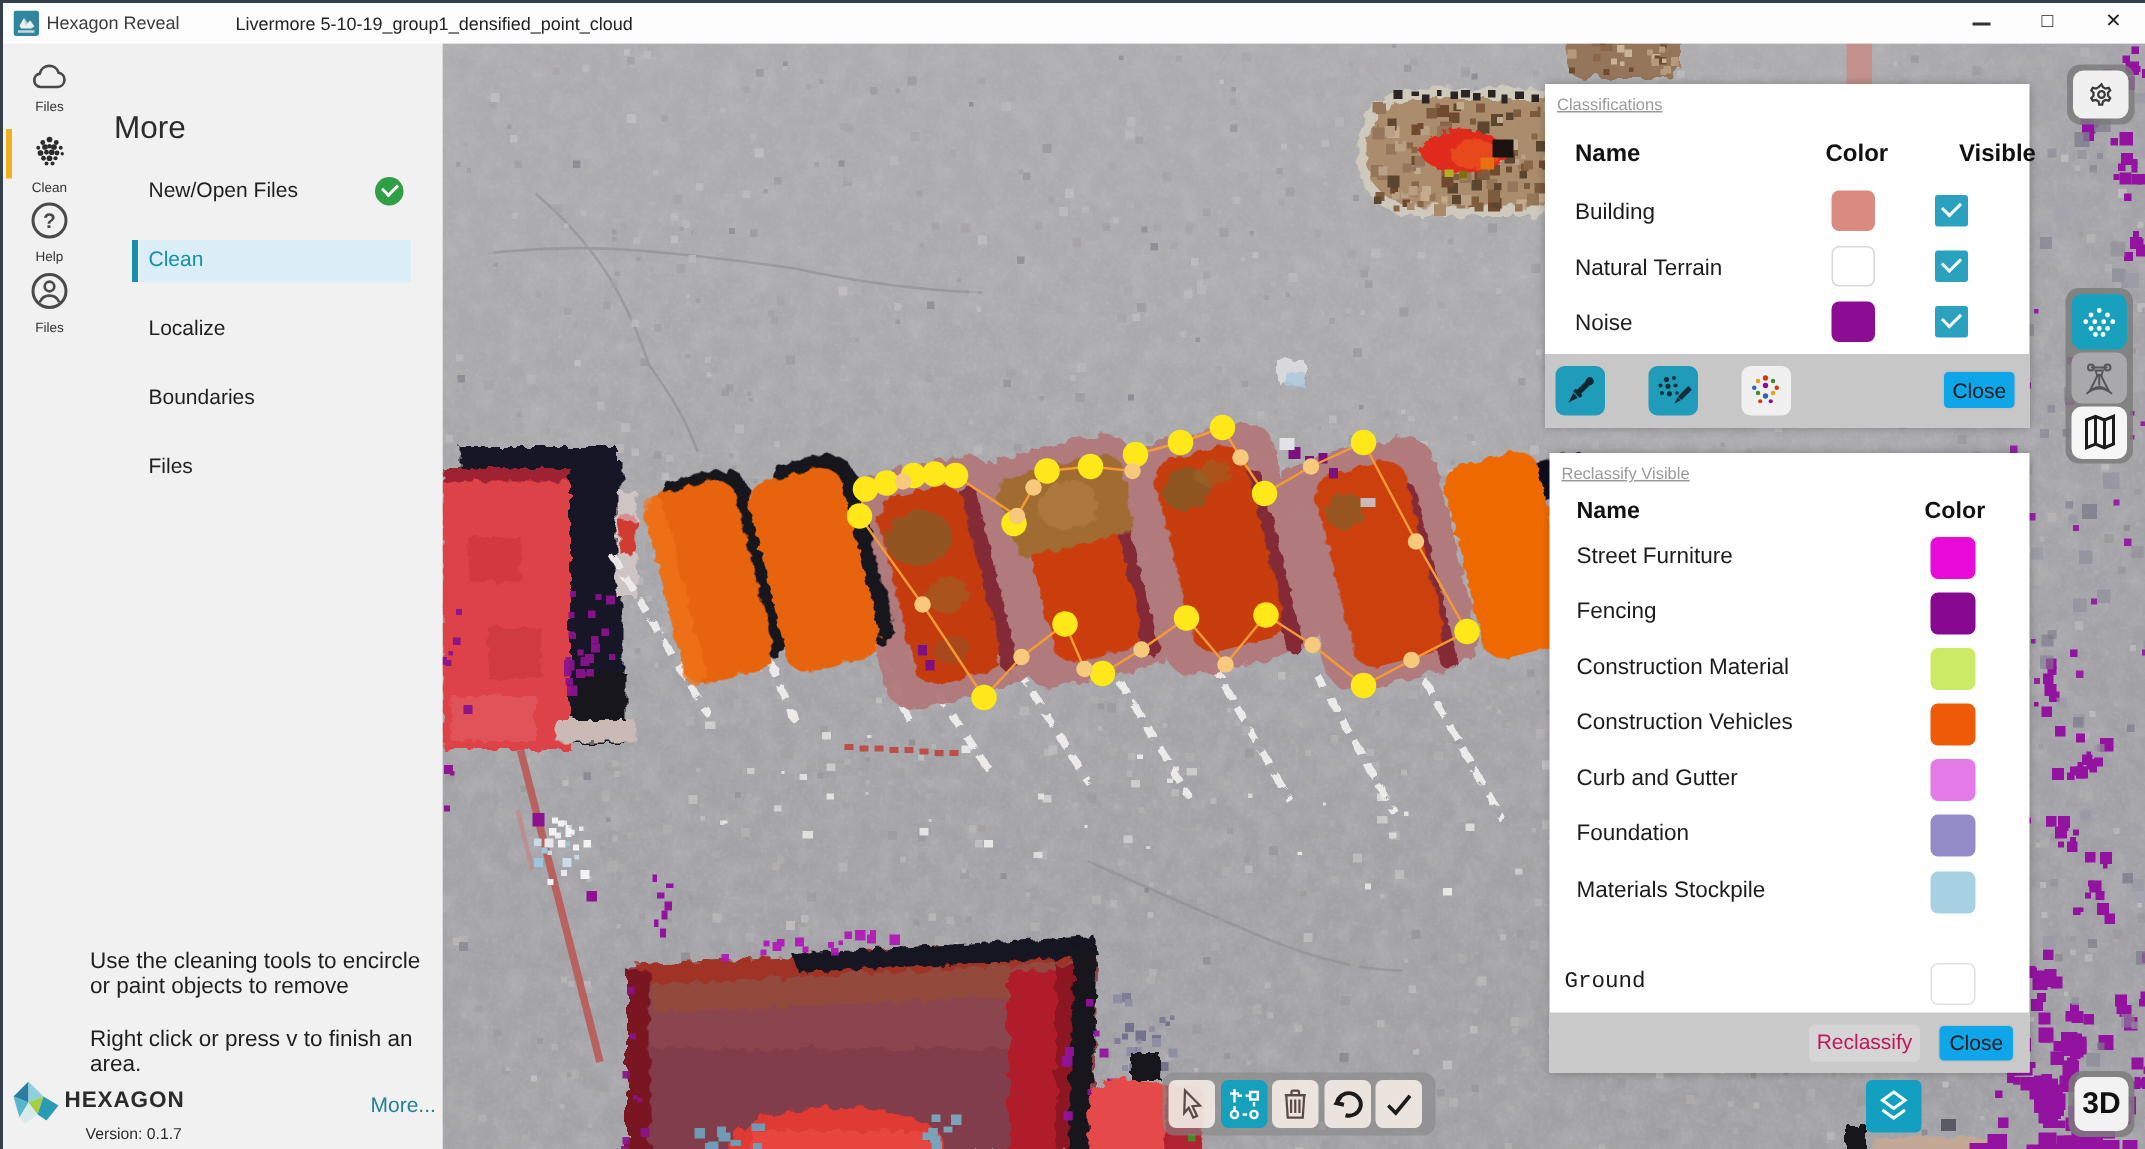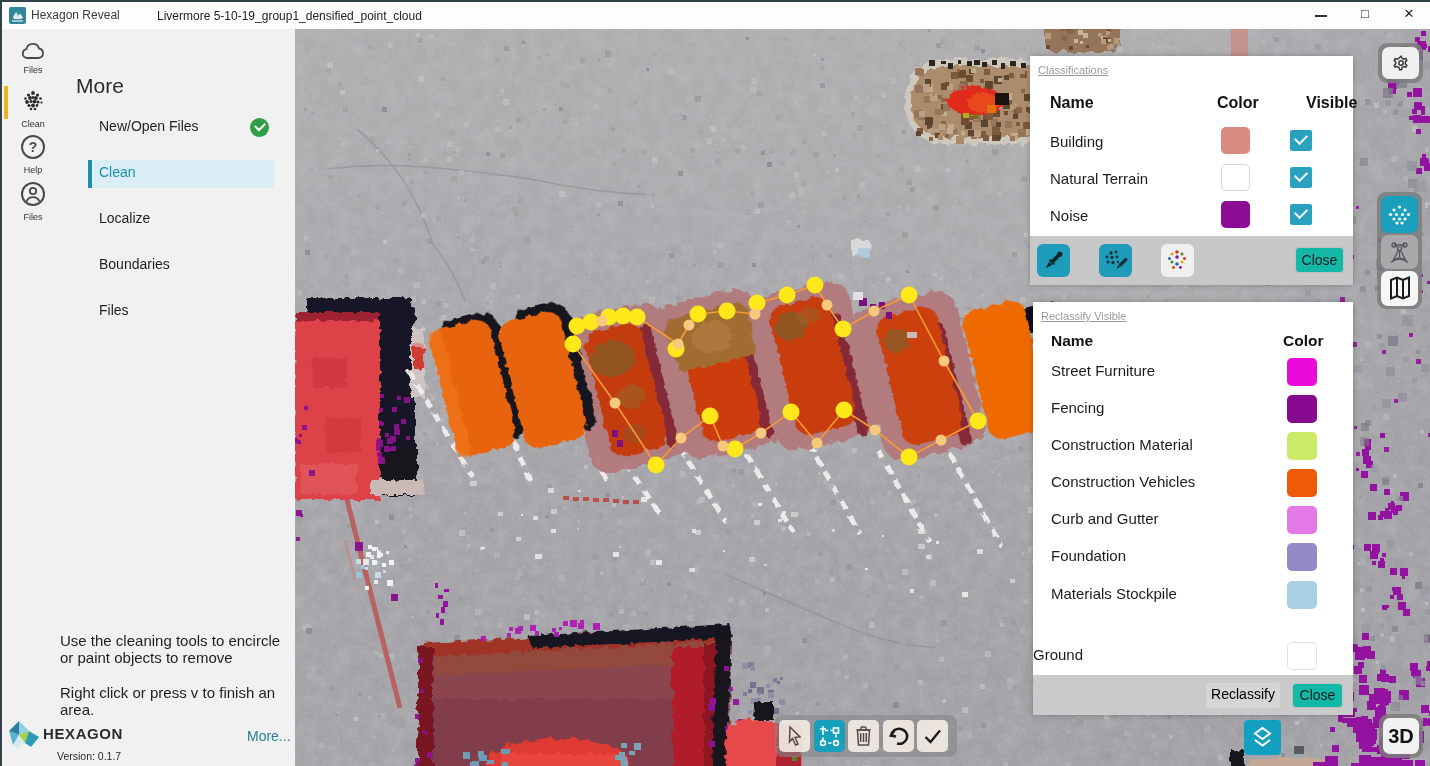--- a/index.html
+++ b/index.html
@@ -34,21 +34,21 @@
   
   .panel{position:absolute;background:#fff;box-shadow:0 0 6px rgba(0,0,0,0.25);}
   .ptitle{position:absolute;left:8px;top:8px;font-size:11px;color:#9a9a9a;text-decoration:underline;}
   .phead{position:absolute;font-size:16px;font-weight:bold;color:#111;}
   .prow{position:absolute;font-size:15px;color:#1c1c1c;}
   .swatch{position:absolute;width:29px;height:27px;border-radius:5px;}
   .checkbox{position:absolute;width:22px;height:21px;background:#2aa2bf;border-radius:2px;}
   .checkbox:after{content:"";position:absolute;left:5px;top:4px;width:10px;height:6px;border-left:2px solid #fff;border-bottom:2px solid #fff;transform:rotate(-45deg);}
   .pfoot{position:absolute;left:0;bottom:0;width:100%;background:#c8c7c7;}
   .toolbtn{position:absolute;width:33px;height:33px;border-radius:6px;}
-  .closebtn{position:absolute;background:#14b8a6;border:1px solid #c0c0c0;border-radius:4px;
+  .closebtn{position:absolute;background:#0ea5e9;border:1px solid #c0c0c0;border-radius:4px;
      font-size:14px;color:#1c1c1c;text-align:center;}
   
   .railwrap{position:absolute;background:rgba(125,125,125,0.85);border-radius:9px;}
   .railbtn{position:absolute;border-radius:7px;}
   
   #btoolbar{position:absolute;left:773px;top:713px;width:182px;height:42px;background:rgba(135,135,135,0.6);border-radius:8px;}
   .bbtn{position:absolute;top:718px;width:31px;height:32px;border-radius:5px;background:rgba(250,242,235,0.85);}
 </style></head>
 <body>
 <div id="app">
@@ -2846,24 +2846,24 @@
     <div class="prow" style="left:18px;top:134px;">Construction Material</div>
     <div class="swatch" style="left:254px;top:130px;width:30px;height:28px;background:#cdea67;"></div>
     <div class="prow" style="left:18px;top:171px;">Construction Vehicles</div>
     <div class="swatch" style="left:254px;top:167px;width:30px;height:28px;background:#ee5a07;"></div>
     <div class="prow" style="left:18px;top:208px;">Curb and Gutter</div>
     <div class="swatch" style="left:254px;top:204px;width:30px;height:28px;background:#e479e8;"></div>
     <div class="prow" style="left:18px;top:245px;">Foundation</div>
     <div class="swatch" style="left:254px;top:241px;width:30px;height:28px;background:#938bc7;"></div>
     <div class="prow" style="left:18px;top:283px;">Materials Stockpile</div>
     <div class="swatch" style="left:254px;top:279px;width:30px;height:28px;background:#a7d1e2;"></div>
-    <div class="prow" style="left:0;top:344px;">Ground</div>
+    <div class="prow" style="left:10px;top:344px;font-family:Liberation Mono, monospace;">Ground</div>
     <div class="swatch" style="left:254px;top:340px;width:30px;height:28px;background:#fff;border:1px solid #e0e0e0;"></div>
     <div class="pfoot" style="height:40px;background:#cbcaca;">
-      <div class="closebtn" style="left:173px;top:8px;width:74px;height:25px;line-height:23px;background:#d6d5d5;border:none;color:#000000;">Reclassify</div>
+      <div class="closebtn" style="left:173px;top:8px;width:74px;height:25px;line-height:23px;background:#d6d5d5;border:none;color:#be185d;">Reclassify</div>
       <div class="closebtn" style="left:259px;top:8px;width:51px;height:25px;line-height:23px;">Close</div>
     </div>
   </div>
 
   <div class="railwrap" style="left:1376px;top:41px;width:45px;height:40px;"></div>
   <div class="railbtn" style="left:1380px;top:45px;width:37px;height:32px;background:#f1f0f0;text-align:center;">
     <svg width="20" height="20" viewBox="0 0 20 20" style="margin-top:6px;">
         <path d="M10 3.2 l1 2 a5 5 0 0 1 1.6 0.9 l2.2-0.5 1 1.7-1.5 1.6a5 5 0 0 1 0 1.9 l1.5 1.6-1 1.7-2.2-0.5a5 5 0 0 1-1.6 0.9 l-0.5 2.2h-2l-0.5-2.2a5 5 0 0 1-1.6-0.9 l-2.2 0.5-1-1.7 1.5-1.6a5 5 0 0 1 0-1.9 L3.2 7.3l1-1.7 2.2 0.5a5 5 0 0 1 1.6-0.9 z" fill="none" stroke="#3a3a3a" stroke-width="1.5"></path>
         <circle cx="10" cy="10" r="2.2" fill="none" stroke="#3a3a3a" stroke-width="1.5"></circle>
       </svg>

